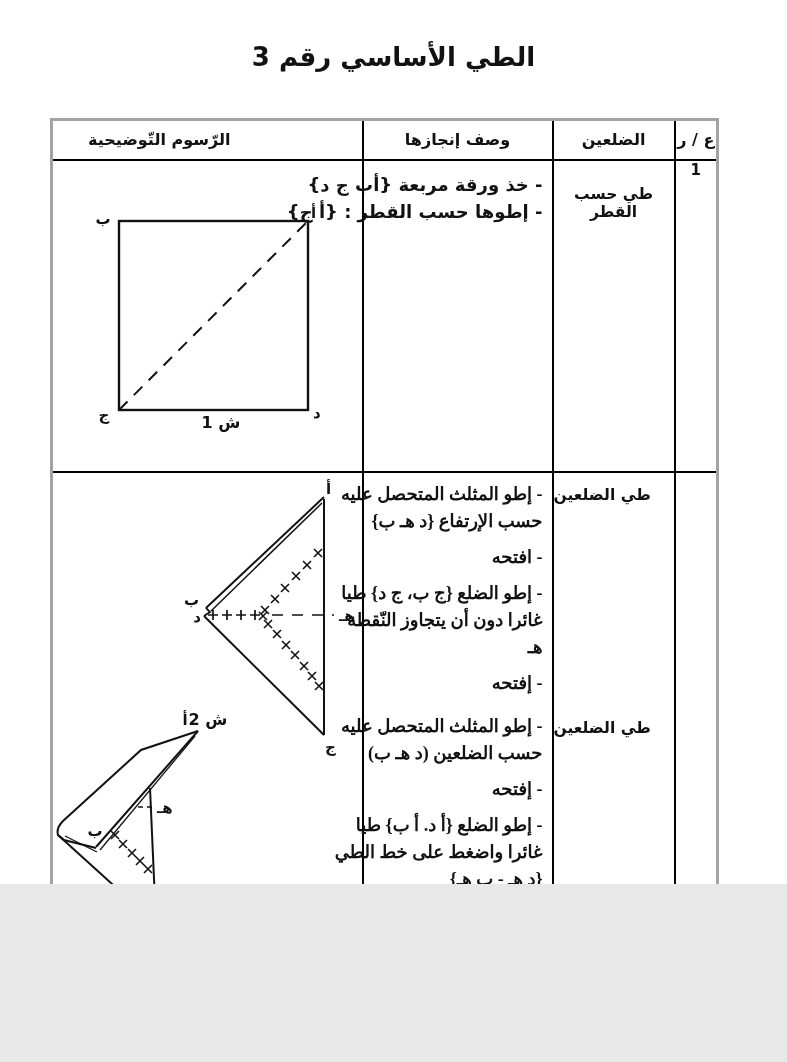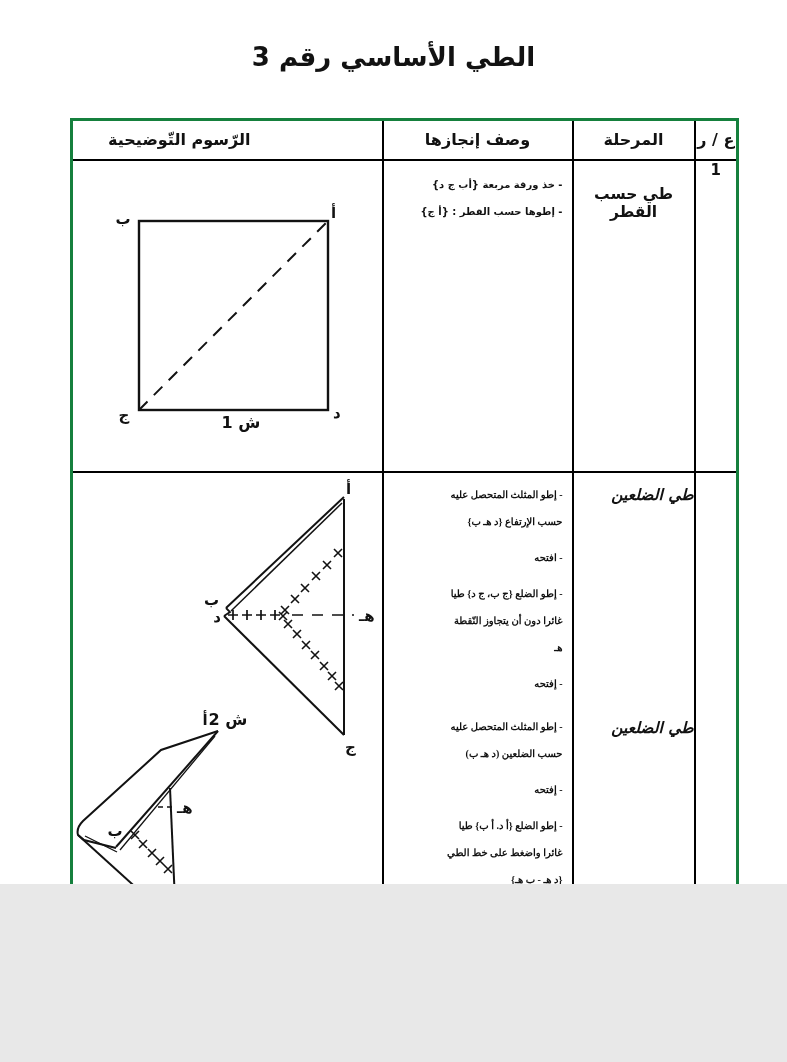--- a/index.html
+++ b/index.html
@@ -7,39 +7,39 @@
     position:relative;width:787px;height:884px;background:#ffffff;
     font-family:"DejaVu Sans",sans-serif;color:#121212;margin:0 auto;
     overflow:hidden;
   }
   .title{
     position:absolute;top:42px;left:0;right:0;margin:0;
     text-align:center;direction:rtl;
     font-size:26px;font-weight:bold;letter-spacing:0;
   }
   table.main{
-    position:absolute;left:70px;top:118px;width:666px;
+    position:absolute;left:50px;top:118px;width:666px;
     border-collapse:collapse;table-layout:fixed;
-    border:3px solid #15803d;
+    border:3px solid #a3a3a3;
   }
   table.main th, table.main td{border:2px solid #000;padding:0;}
   th{font-size:16px;font-weight:bold;direction:rtl;vertical-align:middle;text-align:center;}
   tr.hdr{height:40px;}
   tr.r1{height:312px;}
   tr.r2{height:468px;}
   td{vertical-align:top;}
   .hdr-draw-label{display:inline-block;transform:translateX(-48px);}
   .num-cell{ text-align:center;font-size:15px;font-weight:bold;padding-top:13px;}
   .stage-cell{position:relative;direction:rtl;text-align:center;
     font-size:15.5px;font-weight:bold;}
   .stage-cell .stage-top{padding-top:24px;}
-  .stage-abs{position:absolute;left:0;right:0;text-align:right;font-style:italic;}
+  .stage-abs{position:absolute;left:0;right:0;text-align:left;}
   .st1{top:13px;} .st2{top:246px;}
   .desc-cell{position:relative;direction:rtl;text-align:right;
-    font-size:10px;font-weight:bold;line-height:27px;}
+    font-size:18px;font-weight:bold;line-height:27px;}
   .desc-pad{padding:10px 9px 0 2px;}
   .desc-block{position:absolute;right:9px;left:2px;font-family:Liberation Serif, serif;}
   .db1{top:8px;} .db2{top:240px;}
   .item{margin-bottom:9px;}
   .dline{white-space:nowrap;overflow:visible;}
   .draw-cell{position:relative;}
   .draw-cell svg{display:block;position:absolute;left:0;top:0;}
   svg text{font-family:"DejaVu Sans",sans-serif;font-size:15px;font-weight:bold;fill:#121212;}
   svg .cap{font-size:16px;}
   .page-number{
@@ -58,21 +58,21 @@
     <colgroup>
       <col style="width:311px">
       <col style="width:190px">
       <col style="width:122px">
       <col style="width:43px">
     </colgroup>
     <tbody>
         <tr class="hdr">
       <th><span class="hdr-draw-label">الرّسوم التّوضيحية</span></th>
       <th>وصف إنجازها</th>
-      <th>المرحلة</th>
+      <th>الضلعين</th>
       <th>ع / ر</th>
     </tr>
 
     <tr class="r1">
       <td class="draw-cell">
         <svg width="311" height="312" viewBox="0 0 311 312">
           <rect x="66" y="60" width="189" height="189" fill="none" stroke="#121212" stroke-width="2.4"></rect>
           <line x1="66" y1="249" x2="255" y2="60" stroke="#121212" stroke-width="2" stroke-dasharray="12 9"></line>
           <text x="258" y="57" text-anchor="start">أ</text>
           <text x="50" y="63" text-anchor="middle">ب</text>

